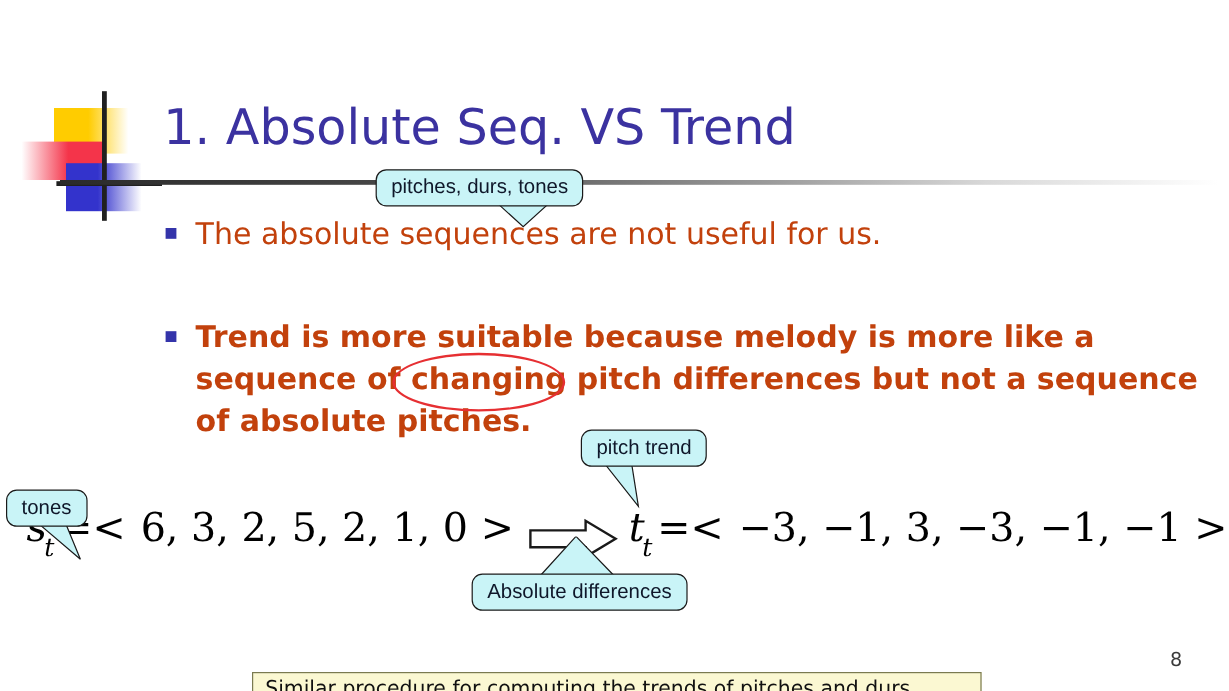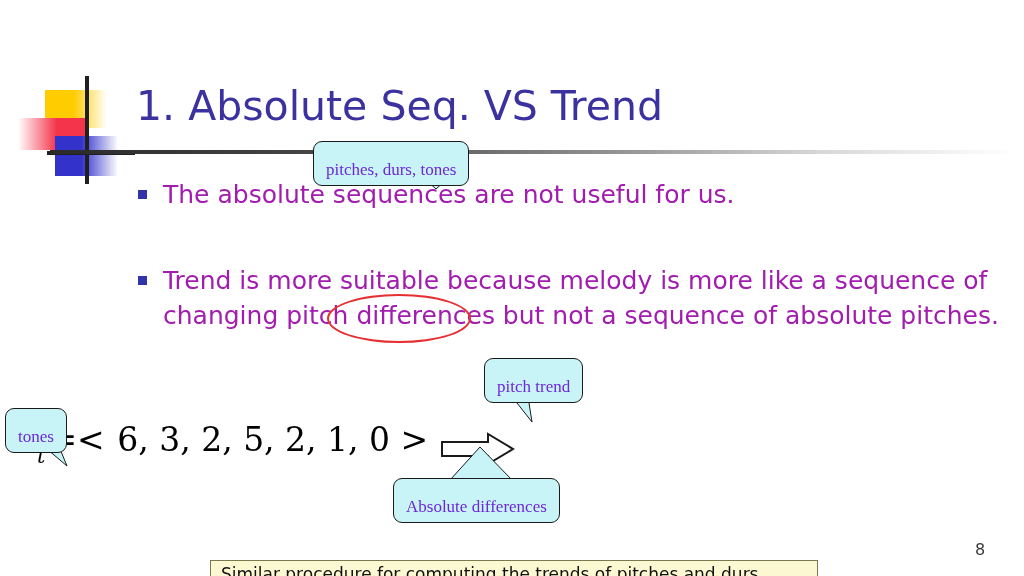--- a/index.html
+++ b/index.html
@@ -47,45 +47,45 @@
     background: linear-gradient(to right, #2a2a2a 0%, #4a4a4a 32%, #9d9d9d 62%, #d8d8d8 80%, #ffffff 100%);
   }
 
   
   .bullet-row { position: absolute; display: flex; align-items: flex-start; }
   .bullet-marker {
     width: 9px; height: 9px; background: #3434aa;
     margin-top: 13px; margin-right: 16px; flex: 0 0 auto;
   }
   .bullet-text {
-    font-size: 25px; color: #a21caf; line-height: 35px;
+    font-size: 25px; color: #c2410c; line-height: 35px;
     font-family: "DejaVu Sans", sans-serif;
   }
   #bullet-1 { left: 138px; top: 177px; width: 840px; }
-  #bullet-2 { left: 138px; top: 263px; width: 870px; }
+  #bullet-2 { left: 138px; top: 263px; width: 870px; font-weight: bold; }
 
   
   #changing-ellipse {
     position: absolute; left: 327px; top: 294px;
     width: 140px; height: 45px;
     border: 2px solid #e62f32; border-radius: 50%;
     background: transparent;
   }
 
   
   .callout { position: absolute; }
   .callout-body {
     background: #c9f4f7;
     border: 1px solid #1a1a1a;
     border-radius: 9px;
     font-size: 17px;
-    color: #6d28d9;
-    padding: 18px 12px 5px 12px;
-    white-space: nowrap;
-    font-family: Liberation Serif, serif;
+    color: #0f172a;
+    padding: 4px 12px 5px 12px;
+    white-space: nowrap;
+    font-family: Liberation Sans, sans-serif;
     position: relative;
     z-index: 2;
   }
   .callout-tail { position: absolute; z-index: 1; }
   .callout-tail svg { display: block; }
 
   #callout-pitches { left: 313px; top: 141px; }
   #callout-pitches .callout-tail { left: 100px; top: 27px; }
 
   #callout-tones { left: 5px; top: 374px; margin-top: 34px; }
@@ -211,20 +211,23 @@
   <div class="formula" id="formula-left">
     <span class="var">s</span><span class="sub">t</span><span class="op">=&lt;</span> <span>6, 3, 2, 5, 2, 1, 0</span> <span>&gt;</span>
   </div>
 
   <div id="formula-arrow">
     <svg width="76" height="34" viewBox="0 0 76 34">
       <polygon points="2,10 48,10 48,2 73,17 48,32 48,24 2,24" fill="#ffffff" stroke="#1a1a1a" stroke-width="2" stroke-linejoin="miter"></polygon>
     </svg>
   </div>
 
+  <div class="formula" id="formula-right">
+    <span class="var">t</span><span class="sub">t</span><span class="op">=&lt;</span> <span>−3, −1, 3, −3, −1, −1</span> <span>&gt;</span>
+  </div>
 
 </div>
 
 <div id="bottom-note">
   <span>Similar procedure for computing the trends of pitches and durs</span>
 </div>
 
 <div id="page-number">8</div>
 
 </body></html>

